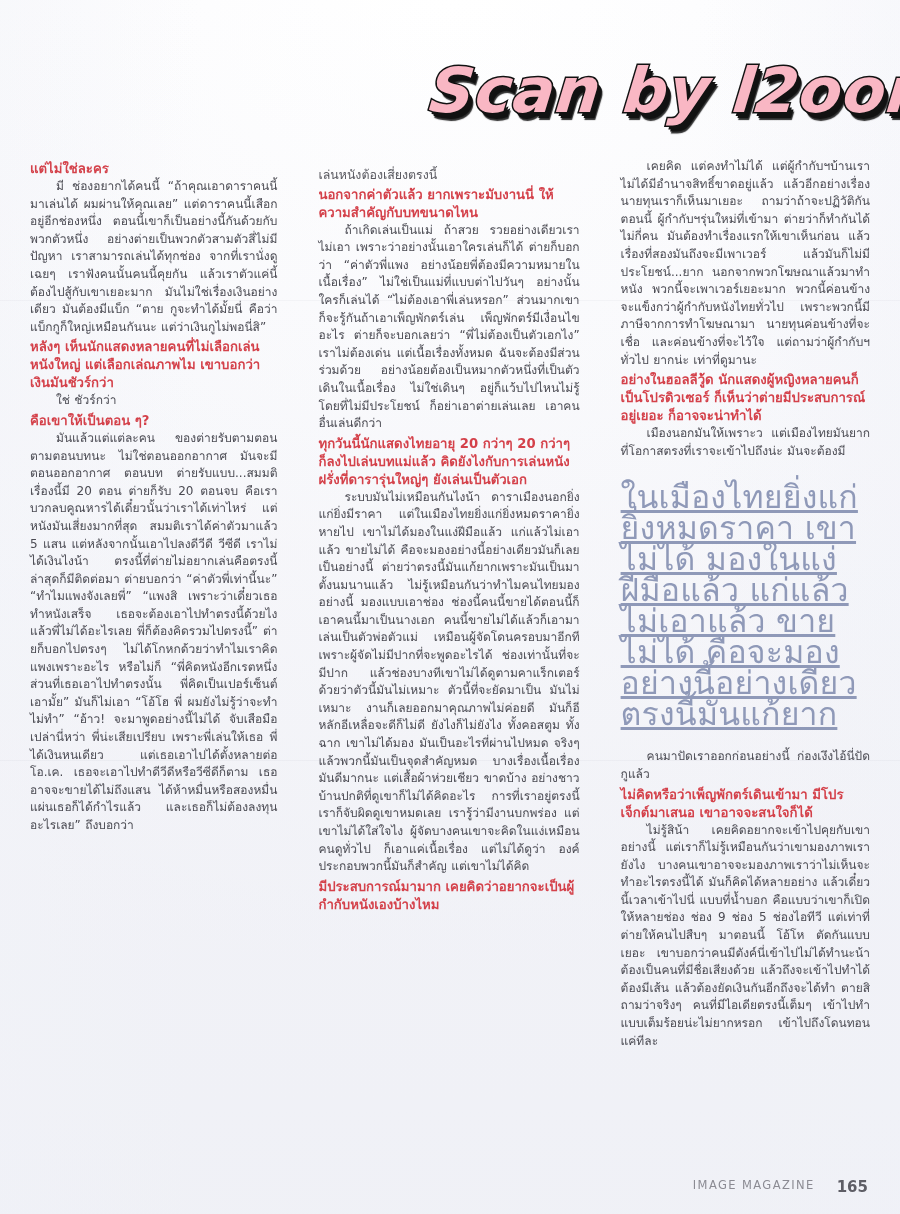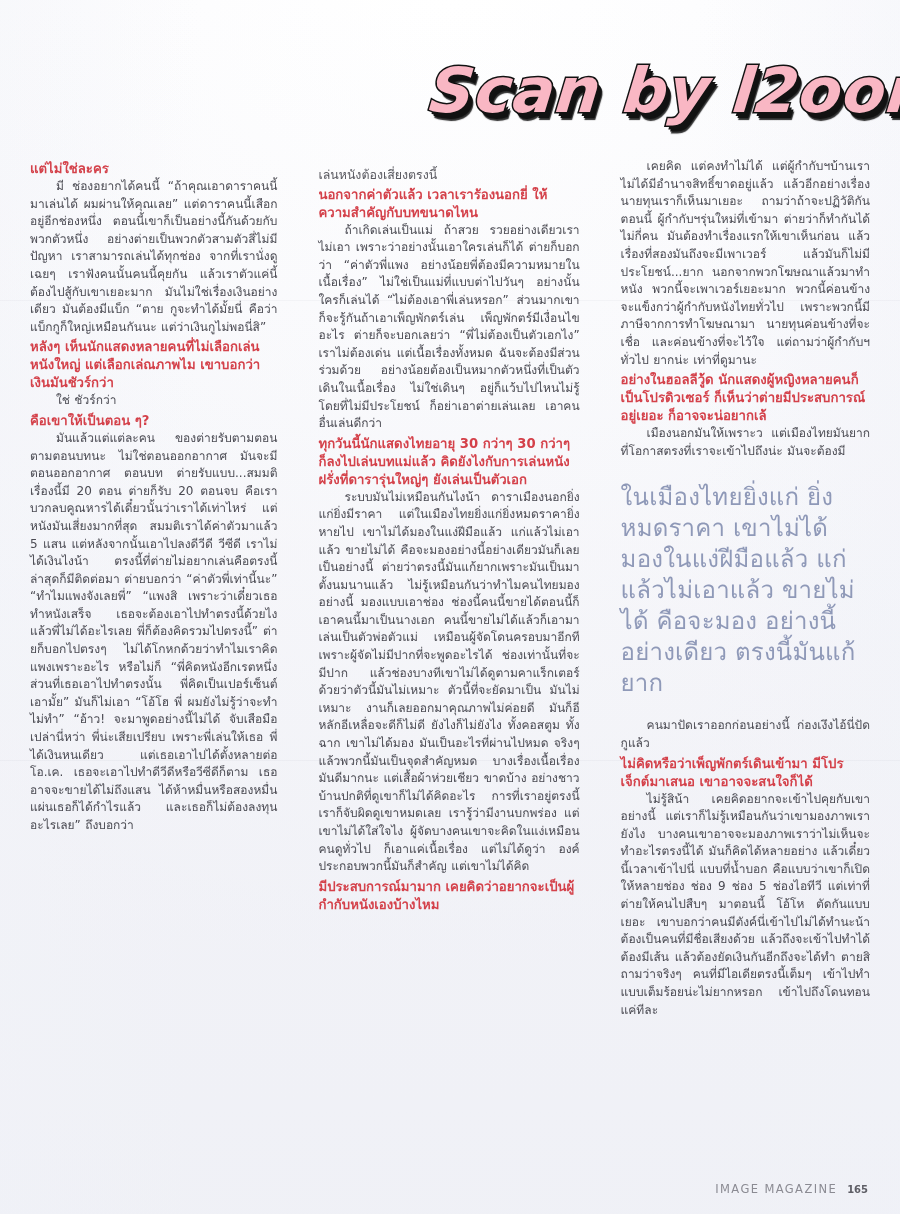--- a/index.html
+++ b/index.html
@@ -101,44 +101,45 @@
   }
 
   .sub-lead {
     font-size: 12.4px;
     line-height: 17.6px;
     color: #58585f;
     margin-top: 8px;
   }
 
   .pullquote {
-    font-size: 24px;
+    font-size: 32px;
     line-height: 31px;
     color: #8f99b8;
     font-weight: 400;
     margin: 22px 0 18px 0;
     letter-spacing: 0.2px;
+    text-decoration: underline;
   }
 
   .footer {
     position: absolute;
     right: 32px;
     bottom: 18px;
     display: flex;
-    align-items: center;
-    gap: 10px;
+    align-items: flex-start;
+    gap: 22px;
     color: #8b8b93;
   }
   .footer-label {
     font-size: 11.5px;
     letter-spacing: 1.4px;
     font-weight: 400;
   }
   .footer-page {
-    font-size: 10px;
+    font-size: 15px;
     font-weight: 700;
     color: #5e5e66;
   }
 
   
   .scanband {
     position: absolute;
     left: 0; right: 0;
     height: 1px;
     background: rgba(120,120,140,0.05);
@@ -164,30 +165,30 @@
       <h3 class="heading">แต่ไม่ใช่ละคร</h3>
       <p class="body-text indent">มี ช่องอยากได้คนนี้ “ถ้าคุณเอาดาราคนนี้มาเล่นได้ ผมผ่านให้คุณเลย” แต่ดาราคนนี้เสือกอยู่อีกช่องหนึ่ง ตอนนี้เขาก็เป็นอย่างนี้กันด้วยกับพวกตัวหนึ่ง อย่างต่ายเป็นพวกตัวสามตัวสี่ไม่มีปัญหา เราสามารถเล่นได้ทุกช่อง จากที่เรานั่งดูเฉยๆ เราฟังคนนั้นคนนี้คุยกัน แล้วเราตัวแค่นี้ต้องไปสู้กับเขาเยอะมาก มันไม่ใช่เรื่องเงินอย่างเดียว มันต้องมีแบ็ก “ตาย กูจะทำได้มั้ยนี่ คือว่าแบ็กกูก็ใหญ่เหมือนกันนะ แต่ว่าเงินกูไม่พอนี่สิ”</p>
       <h3 class="heading">หลังๆ เห็นนักแสดงหลายคนที่ไม่เลือกเล่นหนังใหญ่ แต่เลือกเล่ณภาพไม เขาบอกว่าเงินมันชัวร์กว่า</h3>
       <p class="body-text indent">ใช่ ชัวร์กว่า</p>
       <h3 class="heading">คือเขาให้เป็นตอน ๆ?</h3>
       <p class="body-text indent">มันแล้วแต่แต่ละคน ของต่ายรับตามตอนตามตอนบทนะ ไม่ใช่ตอนออกอากาศ มันจะมีตอนออกอากาศ ตอนบท ต่ายรับแบบ...สมมติเรื่องนี้มี 20 ตอน ต่ายก็รับ 20 ตอนจบ คือเราบวกลบคูณหารได้เดี๋ยวนั้นว่าเราได้เท่าไหร่ แต่หนังมันเสี่ยงมากที่สุด สมมติเราได้ค่าตัวมาแล้ว 5 แสน แต่หลังจากนั้นเอาไปลงดีวีดี วีซีดี เราไม่ได้เงินไงน้า ตรงนี้ที่ต่ายไม่อยากเล่นคือตรงนี้ ล่าสุดก็มีติดต่อมา ต่ายบอกว่า “ค่าตัวพี่เท่านี้นะ” “ทำไมแพงจังเลยพี่” “แพงสิ เพราะว่าเดี๋ยวเธอทำหนังเสร็จ เธอจะต้องเอาไปทำตรงนี้ด้วยไง แล้วพี่ไม่ได้อะไรเลย พี่ก็ต้องคิดรวมไปตรงนี้” ต่ายก็บอกไปตรงๆ ไม่ได้โกหกด้วยว่าทำไมเราคิดแพงเพราะอะไร หรือไม่ก็ “พี่คิดหนังอีกเรตหนึ่ง ส่วนที่เธอเอาไปทำตรงนั้น พี่คิดเป็นเปอร์เซ็นต์ เอามั้ย” มันก็ไม่เอา “โอ้โฮ พี่ ผมยังไม่รู้ว่าจะทำไม่ทำ” “อ้าว! จะมาพูดอย่างนี้ไม่ได้ จับเสือมือเปล่านี่หว่า พี่น่ะเสียเปรียบ เพราะพี่เล่นให้เธอ พี่ได้เงินหนเดียว แต่เธอเอาไปได้ตั้งหลายต่อ โอ.เค. เธอจะเอาไปทำดีวีดีหรือวีซีดีก็ตาม เธออาจจะขายได้ไม่ถึงแสน ได้ห้าหมื่นหรือสองหมื่นแผ่นเธอก็ได้กำไรแล้ว และเธอก็ไม่ต้องลงทุนอะไรเลย” ถึงบอกว่า</p>
     </div>
 
     <div class="col mid">
       <p class="body-text sub-lead">เล่นหนังต้องเสี่ยงตรงนี้</p>
-      <h3 class="heading">นอกจากค่าตัวแล้ว เวลาเรารัองนอกยี่ ให้ความสำคัญกับบทขนาดไหน</h3>
+      <h3 class="heading">นอกจากค่าตัวแล้ว ยากเพราะมับงานนี่ ให้ความสำคัญกับบทขนาดไหน</h3>
       <p class="body-text indent">ถ้าเกิดเล่นเป็นแม่ ถ้าสวย รวยอย่างเดียวเราไม่เอา เพราะว่าอย่างนั้นเอาใครเล่นก็ได้ ต่ายก็บอกว่า “ค่าตัวพี่แพง อย่างน้อยพี่ต้องมีความหมายในเนื้อเรื่อง” ไม่ใช่เป็นแม่ที่แบบต่าไปวันๆ อย่างนั้นใครก็เล่นได้ “ไม่ต้องเอาพี่เล่นหรอก” ส่วนมากเขาก็จะรู้กันถ้าเอาเพ็ญพักตร์เล่น เพ็ญพักตร์มีเงื่อนไขอะไร ต่ายก็จะบอกเลยว่า “พี่ไม่ต้องเป็นตัวเอกไง” เราไม่ต้องเด่น แต่เนื้อเรื่องทั้งหมด ฉันจะต้องมีส่วนร่วมด้วย อย่างน้อยต้องเป็นหมากตัวหนึ่งที่เป็นตัวเดินในเนื้อเรื่อง ไม่ใช่เดินๆ อยู่ก็แว้บไปไหนไม่รู้โดยที่ไม่มีประโยชน์ ก็อย่าเอาต่ายเล่นเลย เอาคนอื่นเล่นดีกว่า</p>
-      <h3 class="heading">ทุกวันนี้นักแสดงไทยอายุ 30 กว่าๆ 30 กว่าๆ ก็ลงไปเล่นบทแม่แล้ว คิดยังไงกับการเล่นหนังฝรั่งที่ดารารุ่นใหญ่ๆ ยังเล่นเป็นตัวเอก</h3>
+      <h3 class="heading">ทุกวันนี้นักแสดงไทยอายุ 20 กว่าๆ 20 กว่าๆ ก็ลงไปเล่นบทแม่แล้ว คิดยังไงกับการเล่นหนังฝรั่งที่ดารารุ่นใหญ่ๆ ยังเล่นเป็นตัวเอก</h3>
       <p class="body-text indent">ระบบมันไม่เหมือนกันไงน้า ดาราเมืองนอกยิ่งแก่ยิ่งมีราคา แต่ในเมืองไทยยิ่งแก่ยิ่งหมดราคายิ่งหายไป เขาไม่ได้มองในแง่ฝีมือแล้ว แก่แล้วไม่เอาแล้ว ขายไม่ได้ คือจะมองอย่างนี้อย่างเดียวมันก็เลยเป็นอย่างนี้ ต่ายว่าตรงนี้มันแก้ยากเพราะมันเป็นมาตั้งนมนานแล้ว ไม่รู้เหมือนกันว่าทำไมคนไทยมองอย่างนี้ มองแบบเอาช่อง ช่องนี้คนนี้ขายได้ตอนนี้ก็เอาคนนี้มาเป็นนางเอก คนนี้ขายไม่ได้แล้วก็เอามาเล่นเป็นตัวพ่อตัวแม่ เหมือนผู้จัดโดนครอบมาอีกที เพราะผู้จัดไม่มีปากที่จะพูดอะไรได้ ช่องเท่านั้นที่จะมีปาก แล้วช่องบางทีเขาไม่ได้ดูตามคาแร็กเตอร์ด้วยว่าตัวนี้มันไม่เหมาะ ตัวนี้ที่จะยัดมาเป็น มันไม่เหมาะ งานก็เลยออกมาคุณภาพไม่ค่อยดี มันก็อีหลักอีเหลื่อจะดีก็ไม่ดี ยังไงก็ไม่ยังไง ทั้งคอสตูม ทั้งฉาก เขาไม่ได้มอง มันเป็นอะไรที่ผ่านไปหมด จริงๆ แล้วพวกนี้มันเป็นจุดสำคัญหมด บางเรื่องเนื้อเรื่องมันดีมากนะ แต่เสื้อผ้าห่วยเชียว ขาดบ้าง อย่างชาวบ้านปกติที่ดูเขาก็ไม่ได้คิดอะไร การที่เราอยู่ตรงนี้เราก็จับผิดดูเขาหมดเลย เรารู้ว่ามีงานบกพร่อง แต่เขาไม่ได้ใส่ใจไง ผู้จัดบางคนเขาจะคิดในแง่เหมือนคนดูทั่วไป ก็เอาแค่เนื้อเรื่อง แต่ไม่ได้ดูว่า องค์ประกอบพวกนี้มันก็สำคัญ แต่เขาไม่ได้คิด</p>
       <h3 class="heading">มีประสบการณ์มามาก เคยคิดว่าอยากจะเป็นผู้กำกับหนังเองบ้างไหม</h3>
     </div>
 
     <div class="col right">
       <p class="body-text indent">เคยคิด แต่คงทำไม่ได้ แต่ผู้กำกับฯบ้านเราไม่ได้มีอำนาจสิทธิ์ขาดอยู่แล้ว แล้วอีกอย่างเรื่องนายทุนเราก็เห็นมาเยอะ ถามว่าถ้าจะปฏิวัติกันตอนนี้ ผู้กำกับฯรุ่นใหม่ที่เข้ามา ต่ายว่าก็ทำกันได้ไม่กี่คน มันต้องทำเรื่องแรกให้เขาเห็นก่อน แล้วเรื่องที่สองมันถึงจะมีเพาเวอร์ แล้วมันก็ไม่มีประโยชน์...ยาก นอกจากพวกโฆษณาแล้วมาทำหนัง พวกนี้จะเพาเวอร์เยอะมาก พวกนี้ค่อนข้างจะแข็งกว่าผู้กำกับหนังไทยทั่วไป เพราะพวกนี้มีภาษีจากการทำโฆษณามา นายทุนค่อนข้างที่จะเชื่อ และค่อนข้างที่จะไว้ใจ แต่ถามว่าผู้กำกับฯทั่วไป ยากน่ะ เท่าที่ดูมานะ</p>
-      <h3 class="heading">อย่างในฮอลลีวู้ด นักแสดงผู้หญิงหลายคนก็เป็นโปรดิวเซอร์ ก็เห็นว่าต่ายมีประสบการณ์อยู่เยอะ ก็อาจจะน่อยากเล้</h3>
+      <h3 class="heading">อย่างในฮอลลีวู้ด นักแสดงผู้หญิงหลายคนก็เป็นโปรดิวเซอร์ ก็เห็นว่าต่ายมีประสบการณ์อยู่เยอะ ก็อาจจะน่าทำได้</h3>
       <p class="body-text indent">เมืองนอกมันให้เพราะว แต่เมืองไทยมันยากที่โอกาสตรงที่เราจะเข้าไปถึงน่ะ มันจะต้องมี</p>
       <div class="pullquote">ในเมืองไทยยิ่งแก่ ยิ่งหมดราคา เขาไม่ได้ มองในแง่ฝีมือแล้ว แก่แล้วไม่เอาแล้ว ขายไม่ได้ คือจะมอง อย่างนี้อย่างเดียว ตรงนี้มันแก้ยาก</div>
       <p class="body-text indent">คนมาปัดเราออกก่อนอย่างนี้ ก่องเงึงไอ้นี่ปัดกูแล้ว</p>
       <h3 class="heading">ไม่คิดหรือว่าเพ็ญพักตร์เดินเข้ามา มีโปรเจ็กต์มาเสนอ เขาอาจจะสนใจก็ได้</h3>
       <p class="body-text indent">ไม่รู้สิน้า เคยคิดอยากจะเข้าไปคุยกับเขาอย่างนี้ แต่เราก็ไม่รู้เหมือนกันว่าเขามองภาพเรายังไง บางคนเขาอาจจะมองภาพเราว่าไม่เห็นจะทำอะไรตรงนี้ได้ มันก็คิดได้หลายอย่าง แล้วเดี๋ยวนี้เวลาเข้าไปนี่ แบบที่น้ำบอก คือแบบว่าเขาก็เปิดให้หลายช่อง ช่อง 9 ช่อง 5 ช่องไอทีวี แต่เท่าที่ต่ายให้คนไปสืบๆ มาตอนนี้ โอ้โห ตัดกันแบบเยอะ เขาบอกว่าคนมีตังค์นี่เข้าไปไม่ได้ทำนะน้า ต้องเป็นคนที่มีชื่อเสียงด้วย แล้วถึงจะเข้าไปทำได้ ต้องมีเส้น แล้วต้องยัดเงินกันอีกถึงจะได้ทำ ตายสิ ถามว่าจริงๆ คนที่มีไอเดียตรงนี้เต็มๆ เข้าไปทำแบบเต็มร้อยน่ะไม่ยากหรอก เข้าไปถึงโดนทอนแค่ทีละ</p>
     </div>
   </div>
 
   <div class="footer">
     <span class="footer-label">IMAGE MAGAZINE</span>

